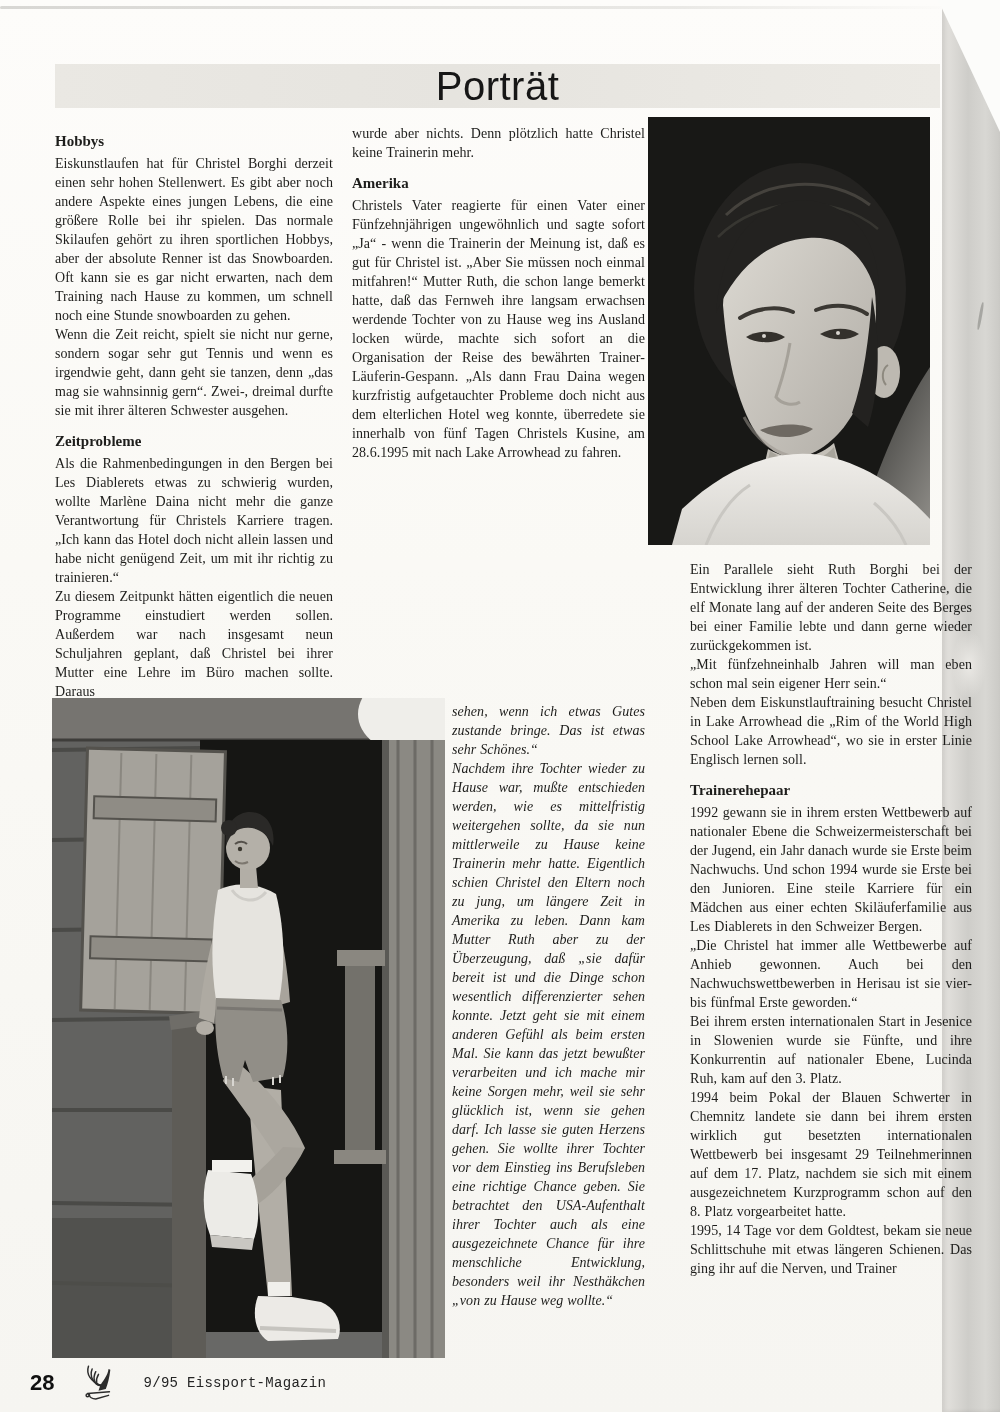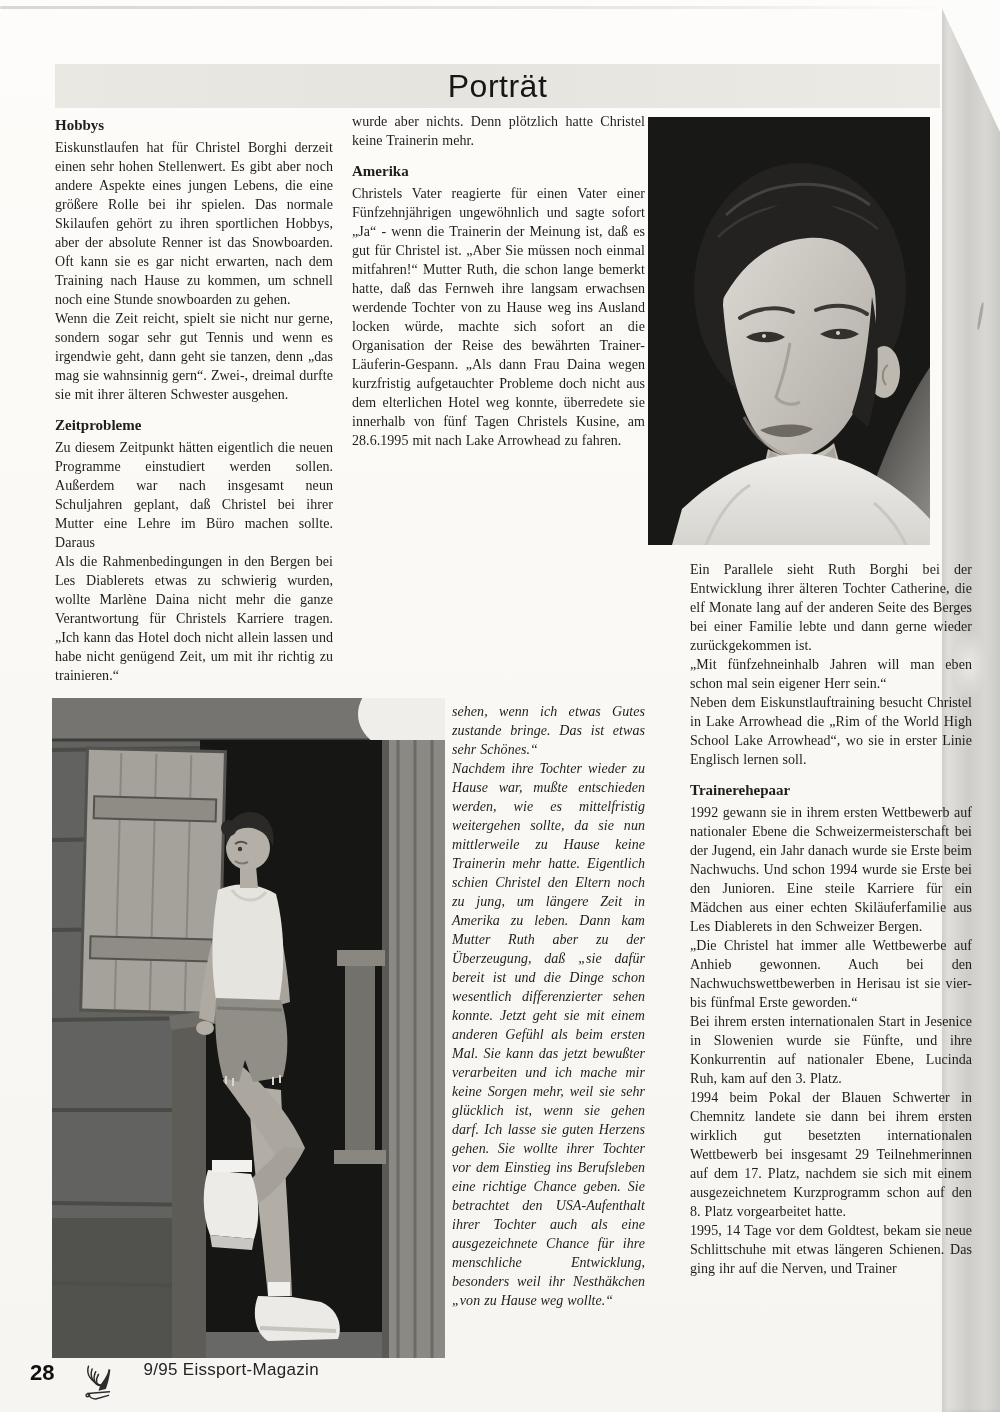--- a/index.html
+++ b/index.html
@@ -20,45 +20,45 @@
   .edge-mark{position:absolute;left:979px;top:302px;width:3px;height:28px;background:#8e8d89;
     border-radius:40%;transform:rotate(10deg);opacity:.65;}
   .edge-blob{position:absolute;left:952px;top:630px;width:34px;height:70px;border-radius:50%;
     background:radial-gradient(closest-side,#efede9,rgba(239,237,233,0));opacity:.9;}
 
   
   .title-band{position:absolute;left:55px;top:64px;width:885px;height:44px;
     background:linear-gradient(90deg,#eae8e3 0%,#e6e4df 45%,#eceae5 100%);
     display:flex;align-items:center;justify-content:center;}
   .title-band h1{margin:16px;font-family:"Liberation Sans",sans-serif;font-weight:400;
-    font-size:32px;letter-spacing:.5px;color:#161616;}
+    font-size:40px;letter-spacing:.5px;color:#161616;}
 
   
   .col{position:absolute;}
   .col p{margin:0;text-align:justify;font-size:14px;line-height:19px;
     letter-spacing:.05px;word-spacing:.4px;hyphens:auto;-webkit-hyphens:auto;}
   .col h2{font-size:15px;line-height:19px;margin:12px 0 3px 0;font-weight:bold;}
-  .col h2.first{margin-top:0;}
+  .col h2.first{margin-top:16px;}
   .col-left{left:55px;top:116px;width:278px;}
-  .col-mid{left:352px;top:112px;width:293px;}
+  .col-mid{left:352px;top:124px;width:293px;}
   .col-mid-narrow{left:452px;top:702px;width:193px;font-style:italic;}
   .col-right{left:650px;top:560px;width:282px;margin-left:40px;}
 
   
   .photo{position:absolute;overflow:hidden;background:#181818;}
   .photo-portrait{left:648px;top:117px;width:282px;height:428px;}
   .photo-doorway{left:52px;top:698px;width:393px;height:660px;}
   .photo svg{display:block;}
 
   
   .footer{position:absolute;left:30px;top:1360px;height:46px;display:flex;
-    gap:29px;font-family:"Liberation Sans",sans-serif;}
+    align-items:center;gap:29px;font-family:"Liberation Sans",sans-serif;}
   .page-num{font-size:22px;font-weight:bold;color:#101010;}
   .logo{display:flex;align-items:center;}
-  .mag{font-size:17px;color:#242424;letter-spacing:.3px;}
+  .mag{font-size:14px;color:#242424;letter-spacing:.3px;font-family:Liberation Mono, monospace;}
 </style>
 </head>
 <body>
 
 <div class="page">
 
   <div class="top-edge"></div>
   <div class="right-edge"></div>
   <div class="corner-curl"></div>
   <div class="edge-mark"></div>
@@ -66,22 +66,22 @@
 
   <div class="title-band">
     <h1>Porträt</h1>
   </div>
 
   <div class="col col-left">
     <h2 class="first">Hobbys</h2>
     <p>Eiskunstlaufen hat für Christel Borghi derzeit einen sehr hohen Stellenwert. Es gibt aber noch andere Aspekte eines jungen Lebens, die eine größere Rolle bei ihr spielen. Das normale Skilaufen gehört zu ihren sportlichen Hobbys, aber der absolute Renner ist das Snowboarden. Oft kann sie es gar nicht erwarten, nach dem Training nach Hause zu kommen, um schnell noch eine Stunde snowboarden zu gehen.</p>
     <p>Wenn die Zeit reicht, spielt sie nicht nur gerne, sondern sogar sehr gut Tennis und wenn es irgendwie geht, dann geht sie tanzen, denn „das mag sie wahnsinnig gern“. Zwei-, dreimal durfte sie mit ihrer älteren Schwester ausgehen.</p>
     <h2>Zeitprobleme</h2>
+    <p>Als die Rahmenbedingungen in den Bergen bei Les Diablerets etwas zu schwierig wurden, wollte Marlène Daina nicht mehr die ganze Verantwortung für Christels Karriere tragen. „Ich kann das Hotel doch nicht allein lassen und habe nicht genügend Zeit, um mit ihr richtig zu trainieren.“</p>
     <p>Zu diesem Zeitpunkt hätten eigentlich die neuen Programme einstudiert werden sollen. Außerdem war nach insgesamt neun Schuljahren geplant, daß Christel bei ihrer Mutter eine Lehre im Büro machen sollte. Daraus</p>
-    <p>Als die Rahmenbedingungen in den Bergen bei Les Diablerets etwas zu schwierig wurden, wollte Marlène Daina nicht mehr die ganze Verantwortung für Christels Karriere tragen. „Ich kann das Hotel doch nicht allein lassen und habe nicht genügend Zeit, um mit ihr richtig zu trainieren.“</p>
   </div>
 
   <div class="col col-mid">
     <p>wurde aber nichts. Denn plötzlich hatte Christel keine Trainerin mehr.</p>
     <h2>Amerika</h2>
     <p>Christels Vater reagierte für einen Vater einer Fünfzehnjährigen ungewöhnlich und sagte sofort „Ja“ - wenn die Trainerin der Meinung ist, daß es gut für Christel ist. „Aber Sie müssen noch einmal mitfahren!“ Mutter Ruth, die schon lange bemerkt hatte, daß das Fernweh ihre langsam erwachsen werdende Tochter von zu Hause weg ins Ausland locken würde, machte sich sofort an die Organisation der Reise des bewährten Trainer-Läuferin-Gespann. „Als dann Frau Daina wegen kurzfristig aufgetauchter Probleme doch nicht aus dem elterlichen Hotel weg konnte, überredete sie innerhalb von fünf Tagen Christels Kusine, am 28.6.1995 mit nach Lake Arrowhead zu fahren.</p>
   </div>
 
   <div class="col col-mid-narrow">
     <p>sehen, wenn ich etwas Gutes zustande bringe. Das ist etwas sehr Schönes.“</p>

